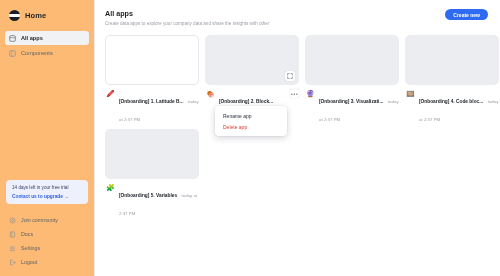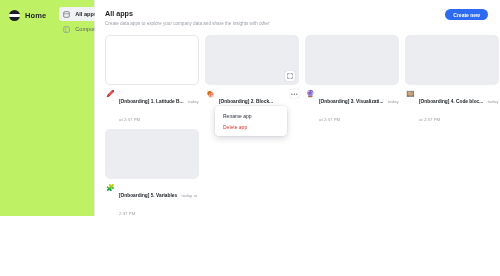--- a/index.html
+++ b/index.html
@@ -6,24 +6,24 @@
   html, body {
     width: 500px; height: 276px;
     font-family: "Liberation Sans", sans-serif;
     background: #ffffff;
     overflow: hidden;
   }
   .app { display: flex; width: 500px; height: 276px; }
 
   
   .sidebar {
-    width: 95px; height: 216px;
-    background: #bef264;
+    width: 95px; height: 276px;
+    background: #fdba74;
     border-right: 1px solid #e8eaed;
-    display: flex; flex-direction: row;
+    display: flex; flex-direction: column;
     padding: 7px 0 6px 0;
     flex: 0 0 95px;
   }
   .brand {
     display: flex; align-items: center; gap: 5px;
     padding: 0 8px 0 9px; height: 16px; margin-bottom: 8px;
   }
   .brand-logo {
     width: 11px; height: 11px; border-radius: 50%;
     background: #1c2024; position: relative; overflow: hidden;

